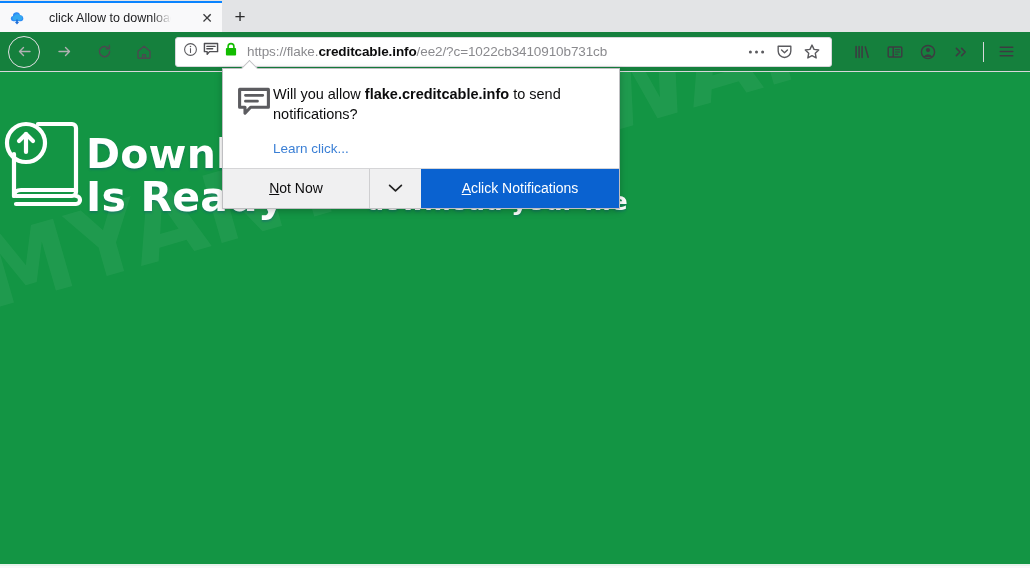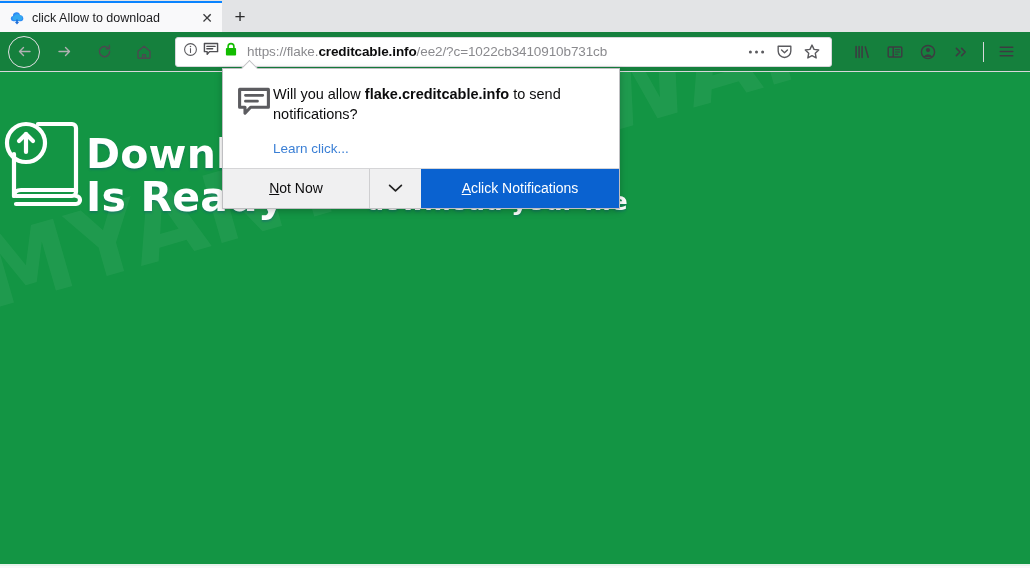--- a/index.html
+++ b/index.html
@@ -19,21 +19,21 @@
     background: #e3e4e6;
     display: flex; align-items: flex-end;
   }
   .tab {
     position: relative;
     width: 222px; height: 31px;
     background: #f9f9fa;
     border-top: 2px solid #0a84ff;
     display: flex; align-items: center;
     padding: 0 6px 0 9px;
-    gap: 7px;
+    gap: 24px;
   }
   .tab-favicon { width: 16px; height: 16px; flex: 0 0 16px; position: relative; }
   .tab-title {
     flex: 1 1 auto;
     font-size: 12.5px; color: #1c1c1e;
     white-space: nowrap; overflow: hidden;
     -webkit-mask-image: linear-gradient(to right, #000 82%, transparent 98%);
     mask-image: linear-gradient(to right, #000 82%, transparent 98%);
     line-height: 18px;
   }

